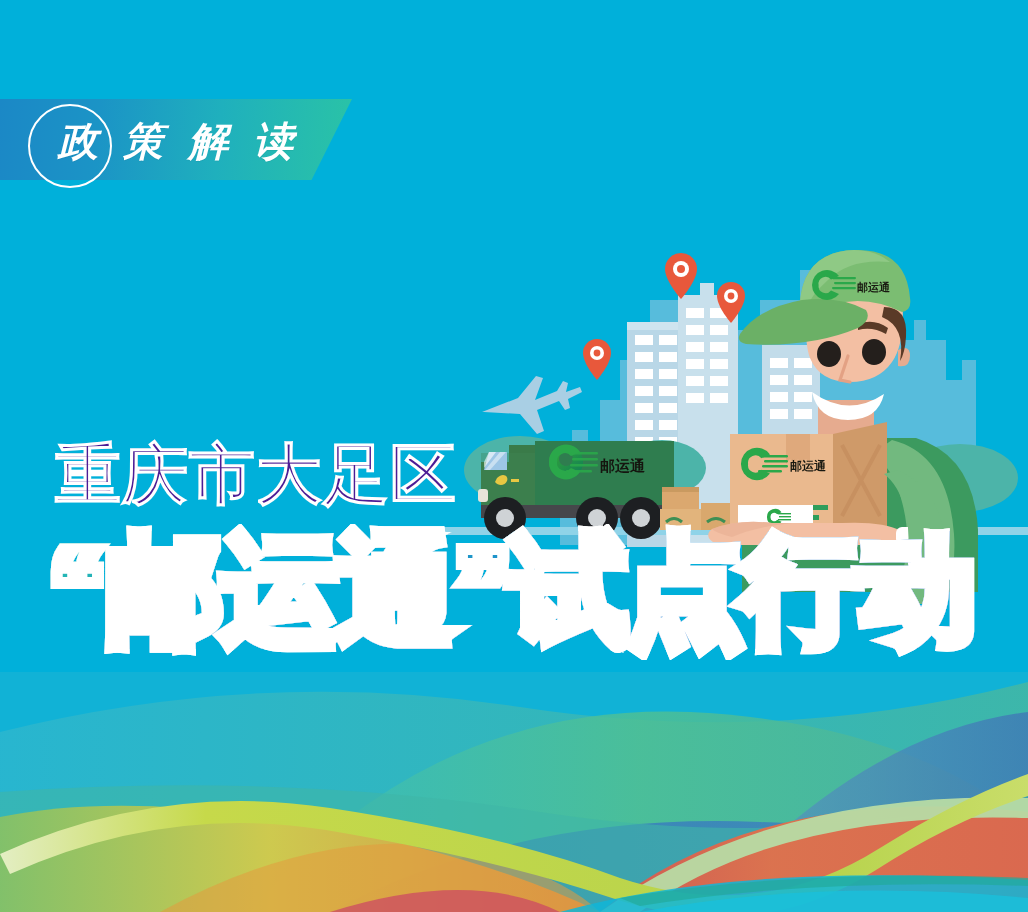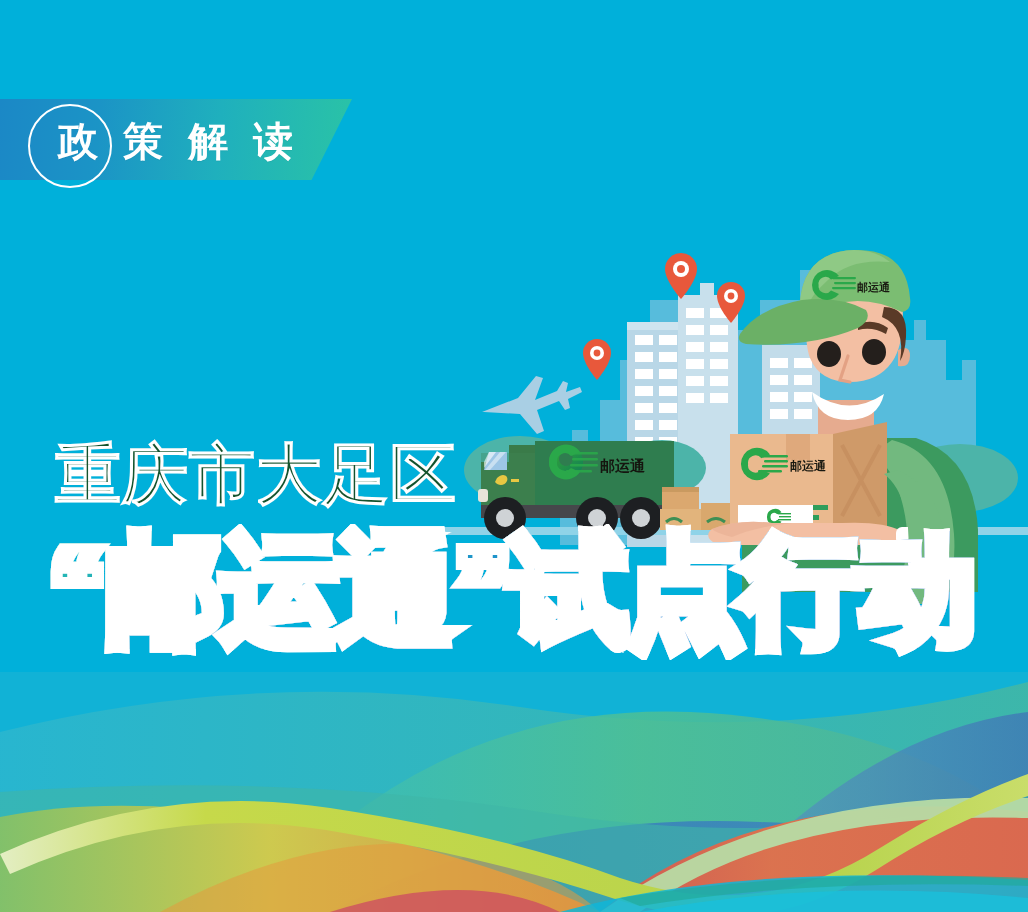--- a/index.html
+++ b/index.html
@@ -32,32 +32,33 @@
   }
   .banner-text{
     position:absolute;left:58px;top:112px;
     height:58px;line-height:58px;
     color:#ffffff;
     font-size:40px;
     font-weight:bold;
     letter-spacing:7px;
     white-space:nowrap;
     text-shadow:0 1px 0 rgba(0,0,0,.05);
+    font-style:italic;
   }
 
   
   .illo{position:absolute;left:0;top:0;width:1028px;height:912px;pointer-events:none;}
 
   
   .headline-wrap{position:absolute;left:0;top:425px;width:1028px;}
 
   .sub-title{
     position:absolute;left:55px;top:16px;
     font-size:66px;font-weight:bold;
-    color:#14532d;
+    color:#4c1d95;
     letter-spacing:1px;
     white-space:nowrap;
     line-height:1;
     -webkit-text-stroke:1px #ffffff;
   }
 
   .main-title{
     position:absolute;left:48px;top:106px;
     font-size:118px;
     font-weight:bold;

